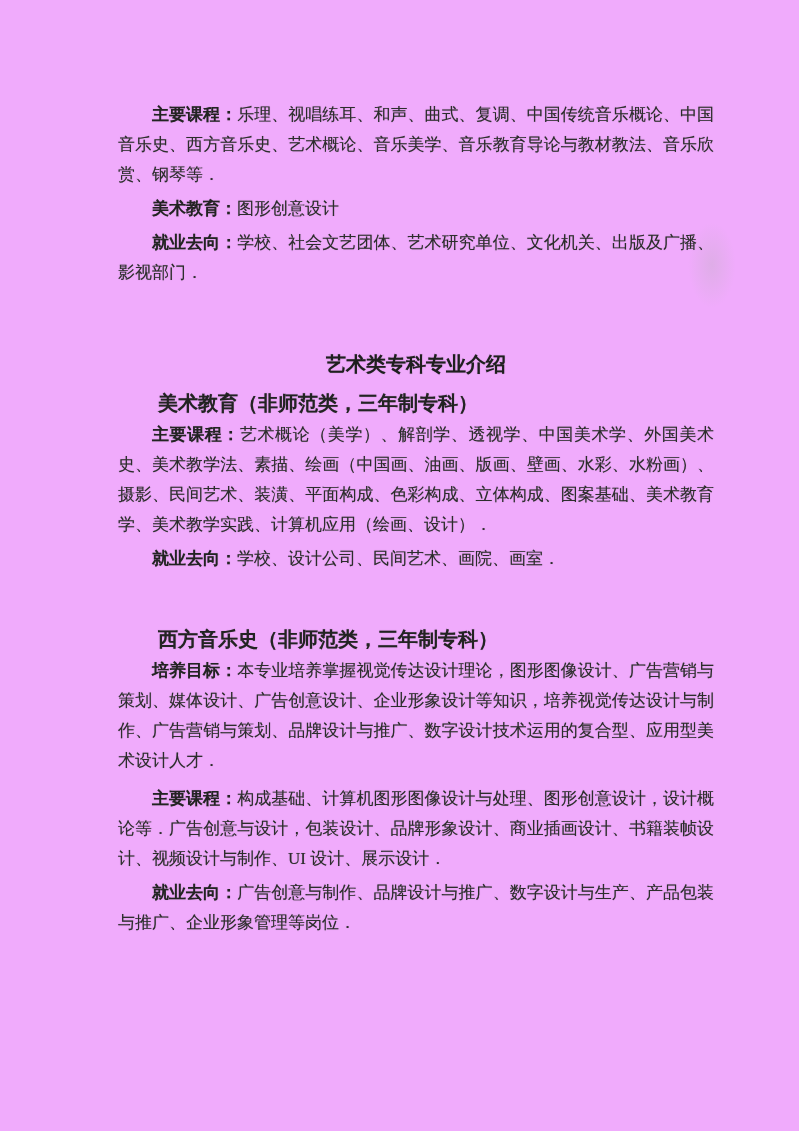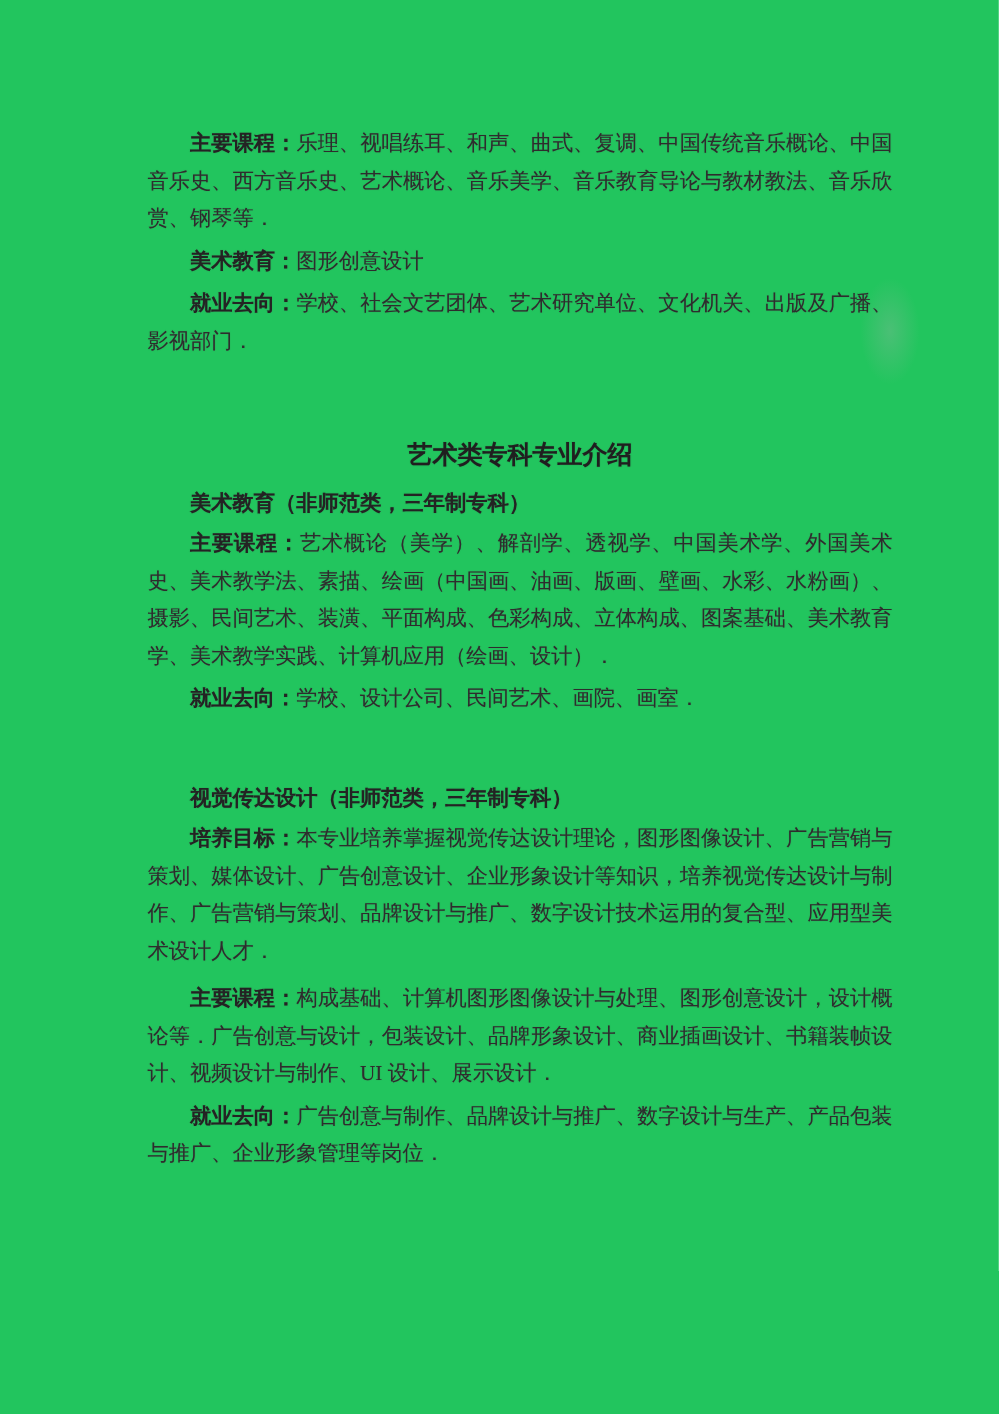--- a/index.html
+++ b/index.html
@@ -10,21 +10,21 @@
   body {
     width: 799px;
     height: 1131px;
     position: relative;
     overflow: hidden;
     font-family: "Liberation Serif", "DejaVu Serif", serif;
   }
   .page {
     position: absolute;
     inset: 0;
-    background: #22c55e;
+    background: #f0abfc;
   }
   .scan-smudge {
     position: absolute;
     left: 688px;
     top: 222px;
     width: 48px;
     height: 86px;
     background: radial-gradient(ellipse at center, rgba(178,178,178,0.28) 0%, rgba(255,255,255,0) 70%);
     pointer-events: none;
   }
@@ -55,21 +55,21 @@
     font-size: 20px;
     line-height: 32px;
     text-align: center;
     margin: 60px 0 8px 0;
     color: #1f1f1f;
     text-shadow: 0 0 0.8px rgba(60,60,60,0.6);
   }
   .section-title {
     font-family: "Liberation Sans", "DejaVu Sans", sans-serif;
     font-weight: 700;
-    font-size: 17px;
+    font-size: 20px;
     line-height: 30px;
     text-indent: 2em;
     margin: 0 0 2px 0;
     color: #232323;
     text-shadow: 0 0 0.8px rgba(60,60,60,0.55);
   }
   .gap-section { margin-top: 50px; }
 </style>
 </head>
 <body>
@@ -87,21 +87,21 @@
 
     <div class="doc-heading">艺术类专科专业介绍</div>
 
     <div class="section-title">美术教育（非师范类，三年制专科）</div>
 
 
     <p class="para"><span class="label">主要课程：</span><span>艺术概论（美学）、解剖学、透视学、中国美术学、外国美术史、美术教学法、素描、绘画（中国画、油画、版画、壁画、水彩、水粉画）、摄影、民间艺术、装潢、平面构成、色彩构成、立体构成、图案基础、美术教育学、美术教学实践、计算机应用（绘画、设计）．</span></p>
 
     <p class="para"><span class="label">就业去向：</span><span>学校、设计公司、民间艺术、画院、画室．</span></p>
 
-    <div class="section-title gap-section">视觉传达设计（非师范类，三年制专科）</div>
+    <div class="section-title gap-section">西方音乐史（非师范类，三年制专科）</div>
 
     <p class="para mb8"><span class="label">培养目标：</span><span>本专业培养掌握视觉传达设计理论，图形图像设计、广告营销与策划、媒体设计、广告创意设计、企业形象设计等知识，培养视觉传达设计与制作、广告营销与策划、品牌设计与推广、数字设计技术运用的复合型、应用型美术设计人才．</span></p>
 
     <p class="para"><span class="label">主要课程：</span><span>构成基础、计算机图形图像设计与处理、图形创意设计，设计概论等．广告创意与设计，包装设计、品牌形象设计、商业插画设计、书籍装帧设计、视频设计与制作、UI 设计、展示设计．</span></p>
 
     <p class="para"><span class="label">就业去向：</span><span>广告创意与制作、品牌设计与推广、数字设计与生产、产品包装与推广、企业形象管理等岗位．</span></p>
 
   </div>
 </div>
 

